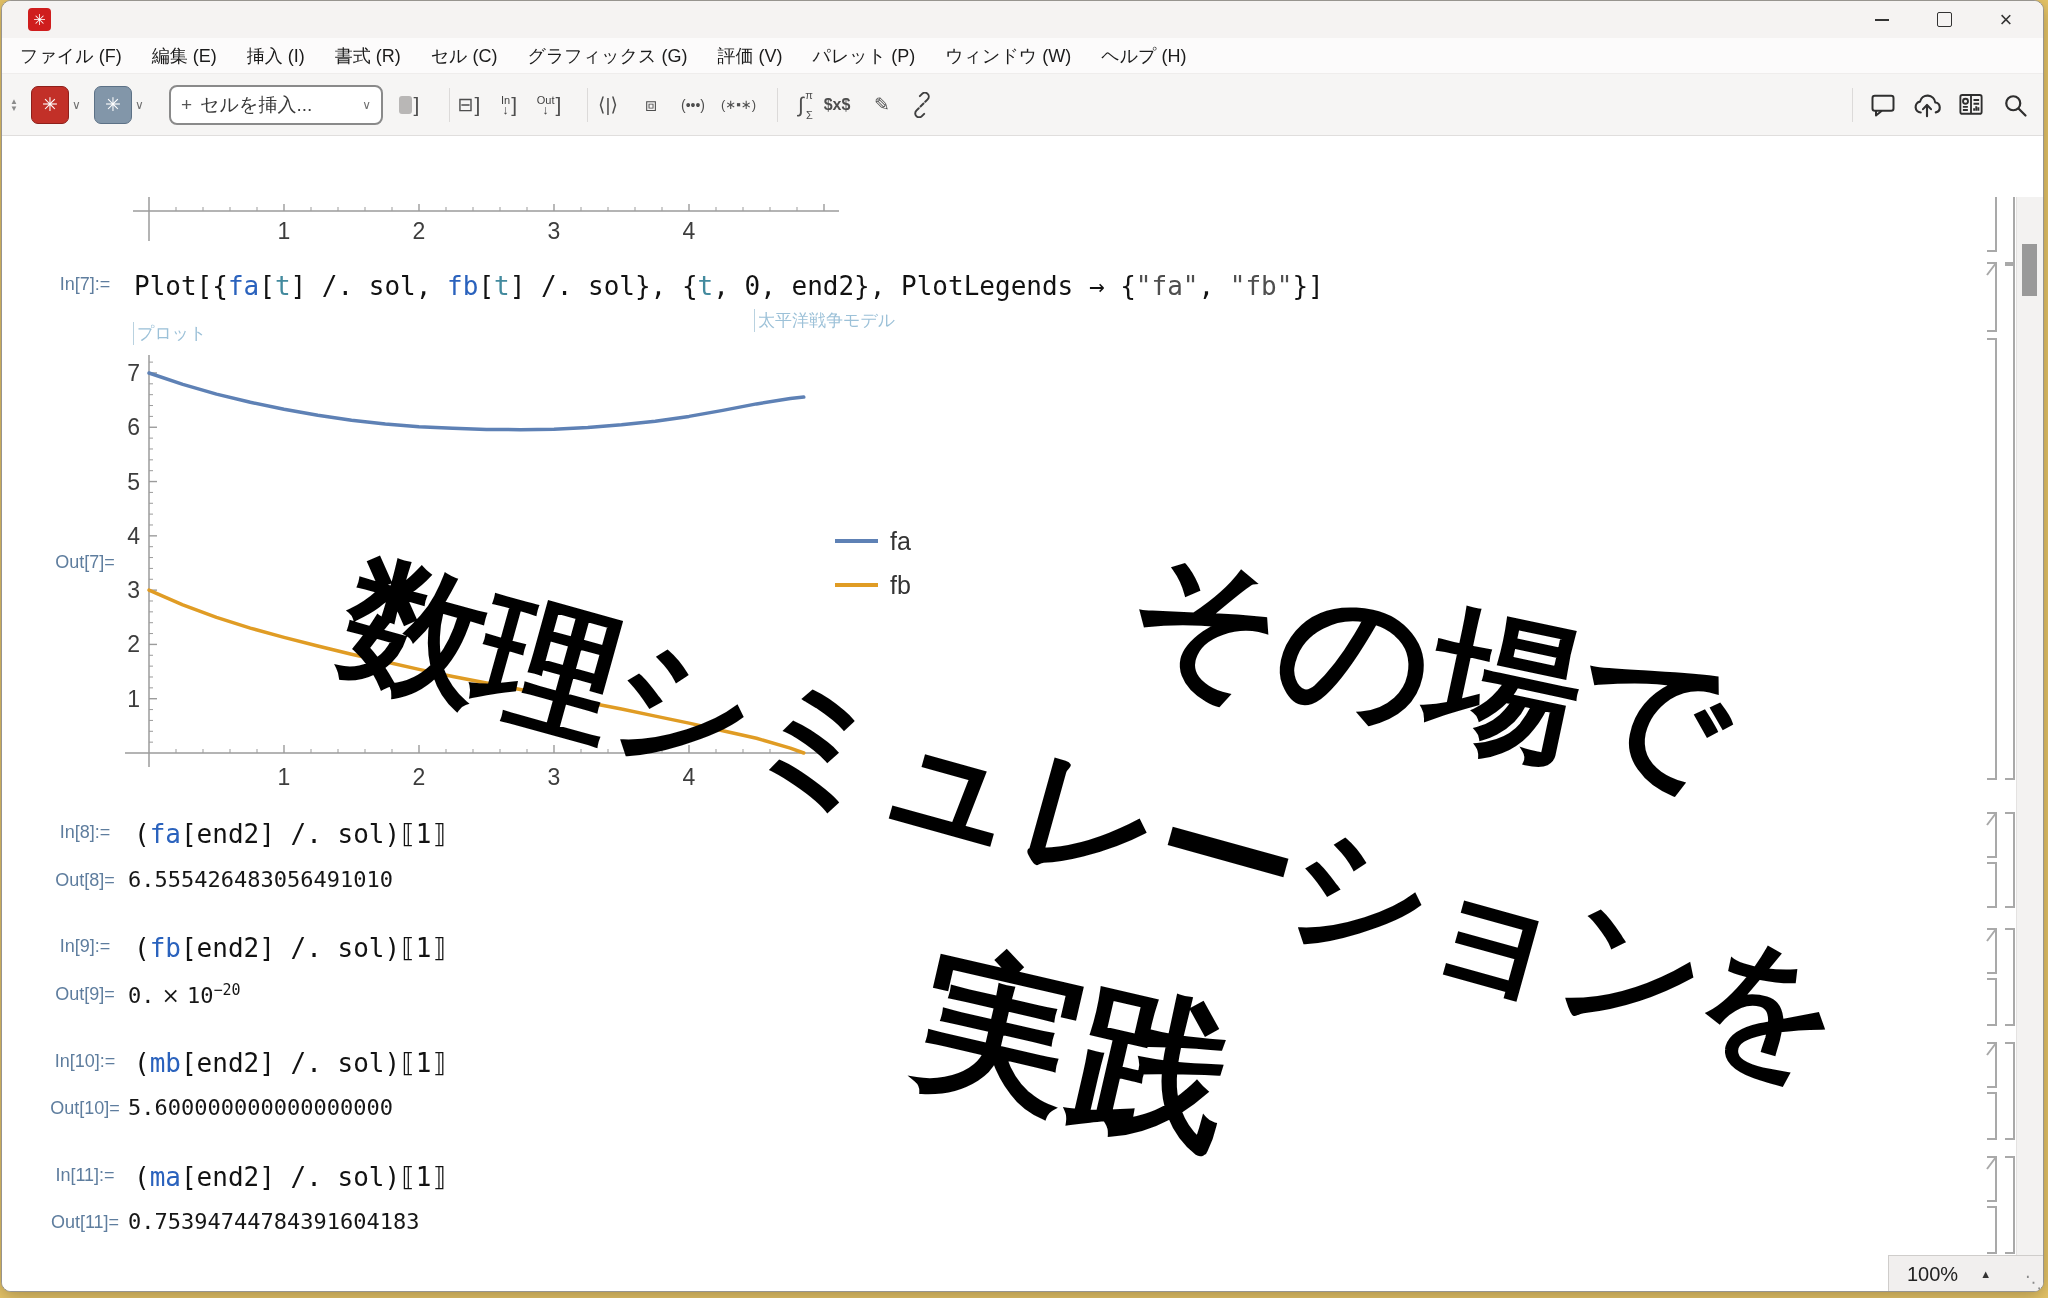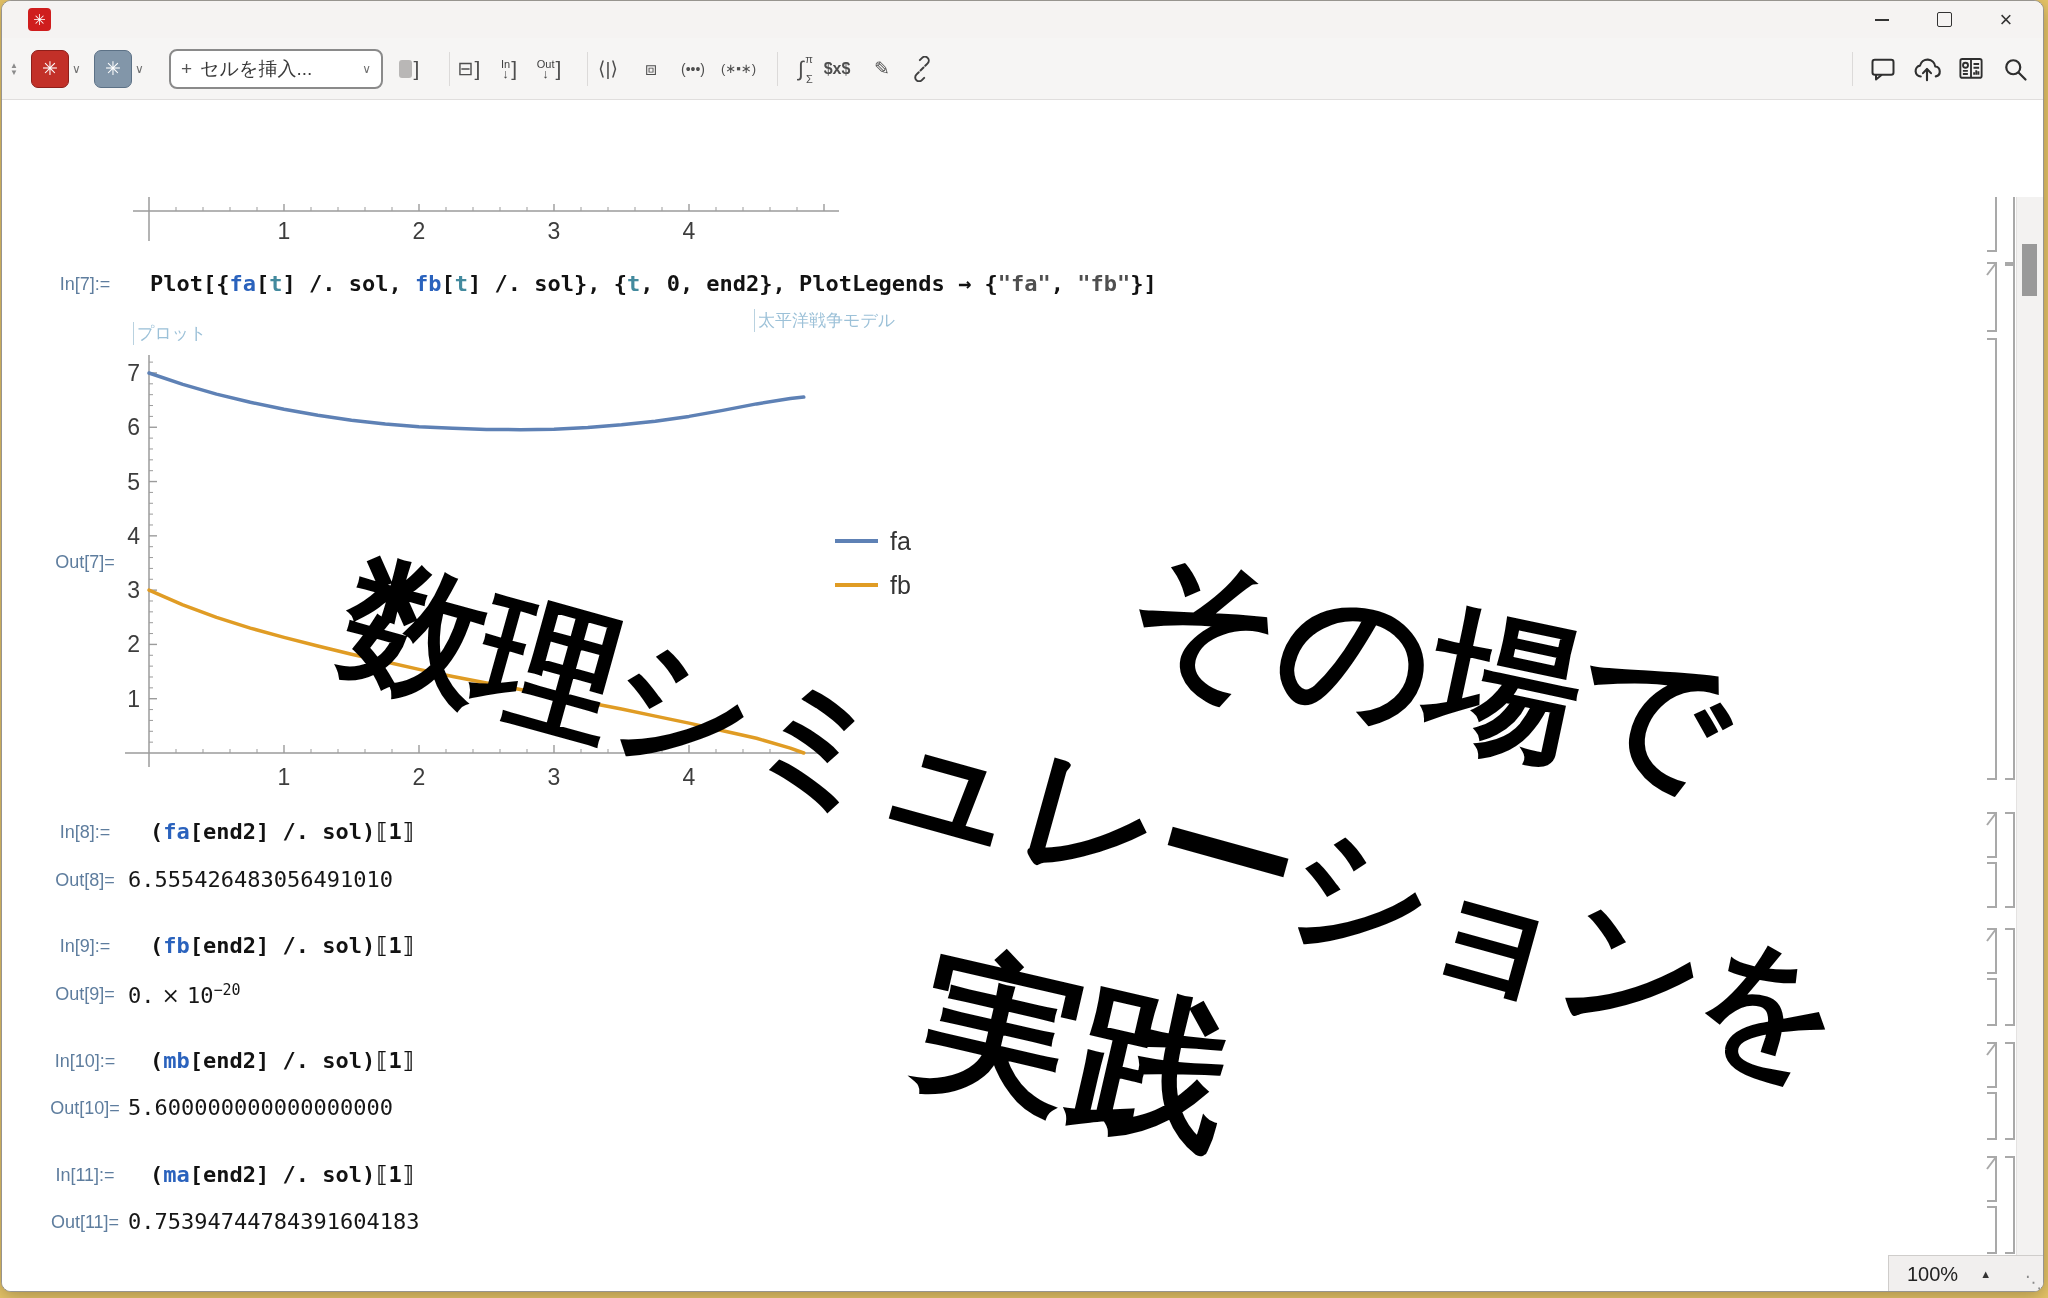--- a/index.html
+++ b/index.html
@@ -68,21 +68,21 @@
   .mini-int .sg{position:absolute;bottom:-4px;right:-9px;font-size:11px;}
   .tb svg{display:block;}
   
   .content{position:absolute;left:0;top:196px;width:2041px;height:1094px;background:#fff;overflow:hidden;}
   #plot-svg{position:absolute;left:0;top:0;z-index:1;}
   #bracket-svg{position:absolute;left:0;top:0;z-index:3;}
   .tick{font-size:23px;fill:#3d3d3d;font-family:"Liberation Sans",sans-serif;}
   .leg{font-size:25px;fill:#333;font-family:"Liberation Sans",sans-serif;}
   .nb-row{position:absolute;left:40px;display:flex;align-items:flex-start;z-index:2;}
   .io-label{width:86px;text-align:center;font-size:18px;color:#5e7d9e;padding-top:3px;flex:0 0 86px;}
-  .code{margin-left:22px;font-family:"DejaVu Sans Mono","DejaVu Sans",monospace;font-size:22px;font-weight:700;color:#121212;white-space:pre;}
+  .code{margin-left:6px;font-family:"DejaVu Sans Mono","DejaVu Sans",monospace;font-size:26px;font-weight:400;color:#121212;white-space:pre;}
   .out-val{font-family:"DejaVu Sans Mono","DejaVu Sans",monospace;font-size:22px;font-weight:500;color:#161616;white-space:pre;}
   .out-val sup{font-size:15px;}
   .c-b{color:#2a62bd;}
   .c-t{color:#438a9e;}
   .c-s{color:#4f4f4f;}
   .c-op{font-family:"DejaVu Serif",serif;font-weight:400;}
   .cap{position:absolute;font-size:17px;color:#9cc1d8;border-left:1px solid #b9d2e0;padding-left:3px;white-space:nowrap;z-index:2;}
   
   .overlay-line{
     position:absolute;z-index:40;color:#000;font-weight:900;white-space:nowrap;
@@ -115,20 +115,32 @@
         </div>
       <div class="win-btn">
           <span class="ic-max"></span>
         </div>
       <div class="win-btn">
           <span class="ic-close">×</span>
         </div>
     </div>
   </div>
 
+  <div class="menubar">
+    <span class="menu-item">ファイル (F)</span>
+    <span class="menu-item">編集 (E)</span>
+    <span class="menu-item">挿入 (I)</span>
+    <span class="menu-item">書式 (R)</span>
+    <span class="menu-item">セル (C)</span>
+    <span class="menu-item">グラフィックス (G)</span>
+    <span class="menu-item">評価 (V)</span>
+    <span class="menu-item">パレット (P)</span>
+    <span class="menu-item">ウィンドウ (W)</span>
+    <span class="menu-item">ヘルプ (H)</span>
+  </div>
 
 
   <div class="toolbar">
     <div class="tb tb-handle">
         <span>▲</span>
         <span>▼</span>
       </div>
     <div class="tb spikey red" style="left:29px">✳</div>
     <div class="tb chev" style="left:70px">∨</div>
     <div class="tb spikey gray" style="left:92px">✳</div>

